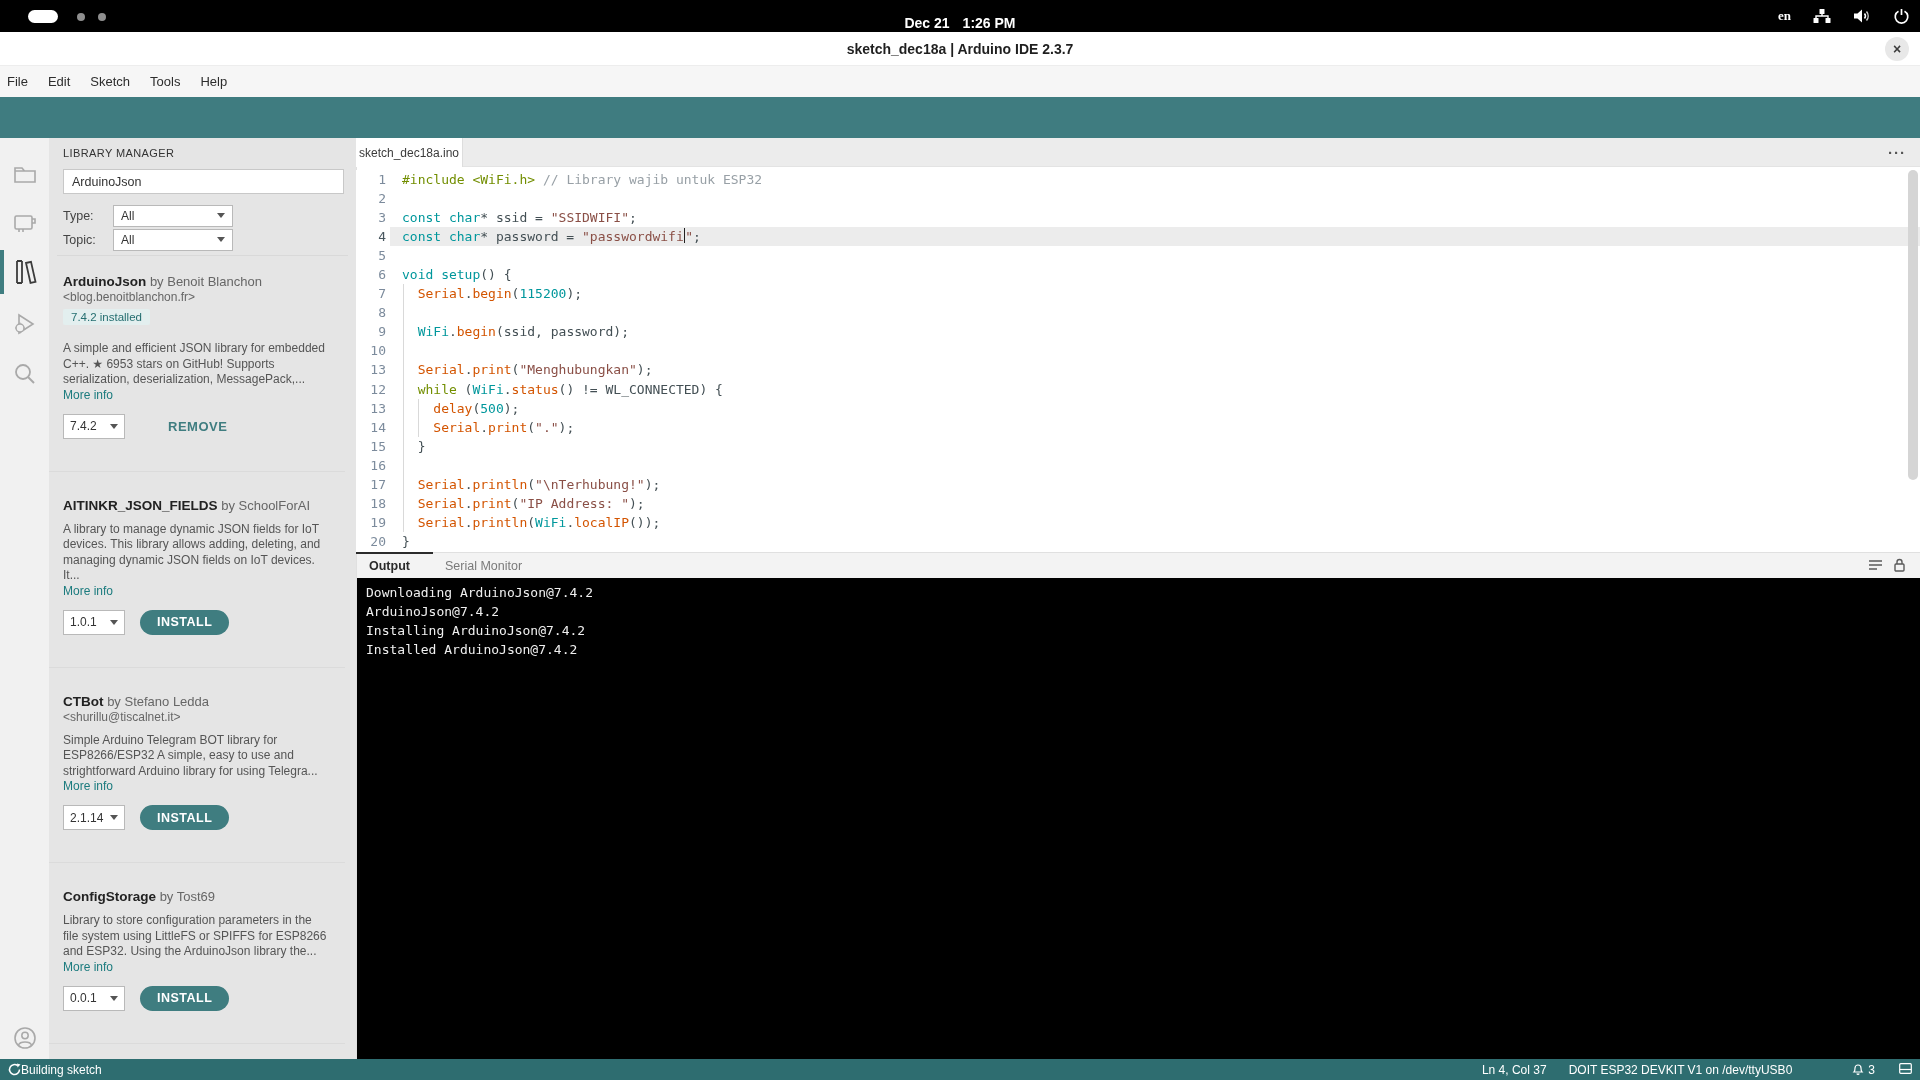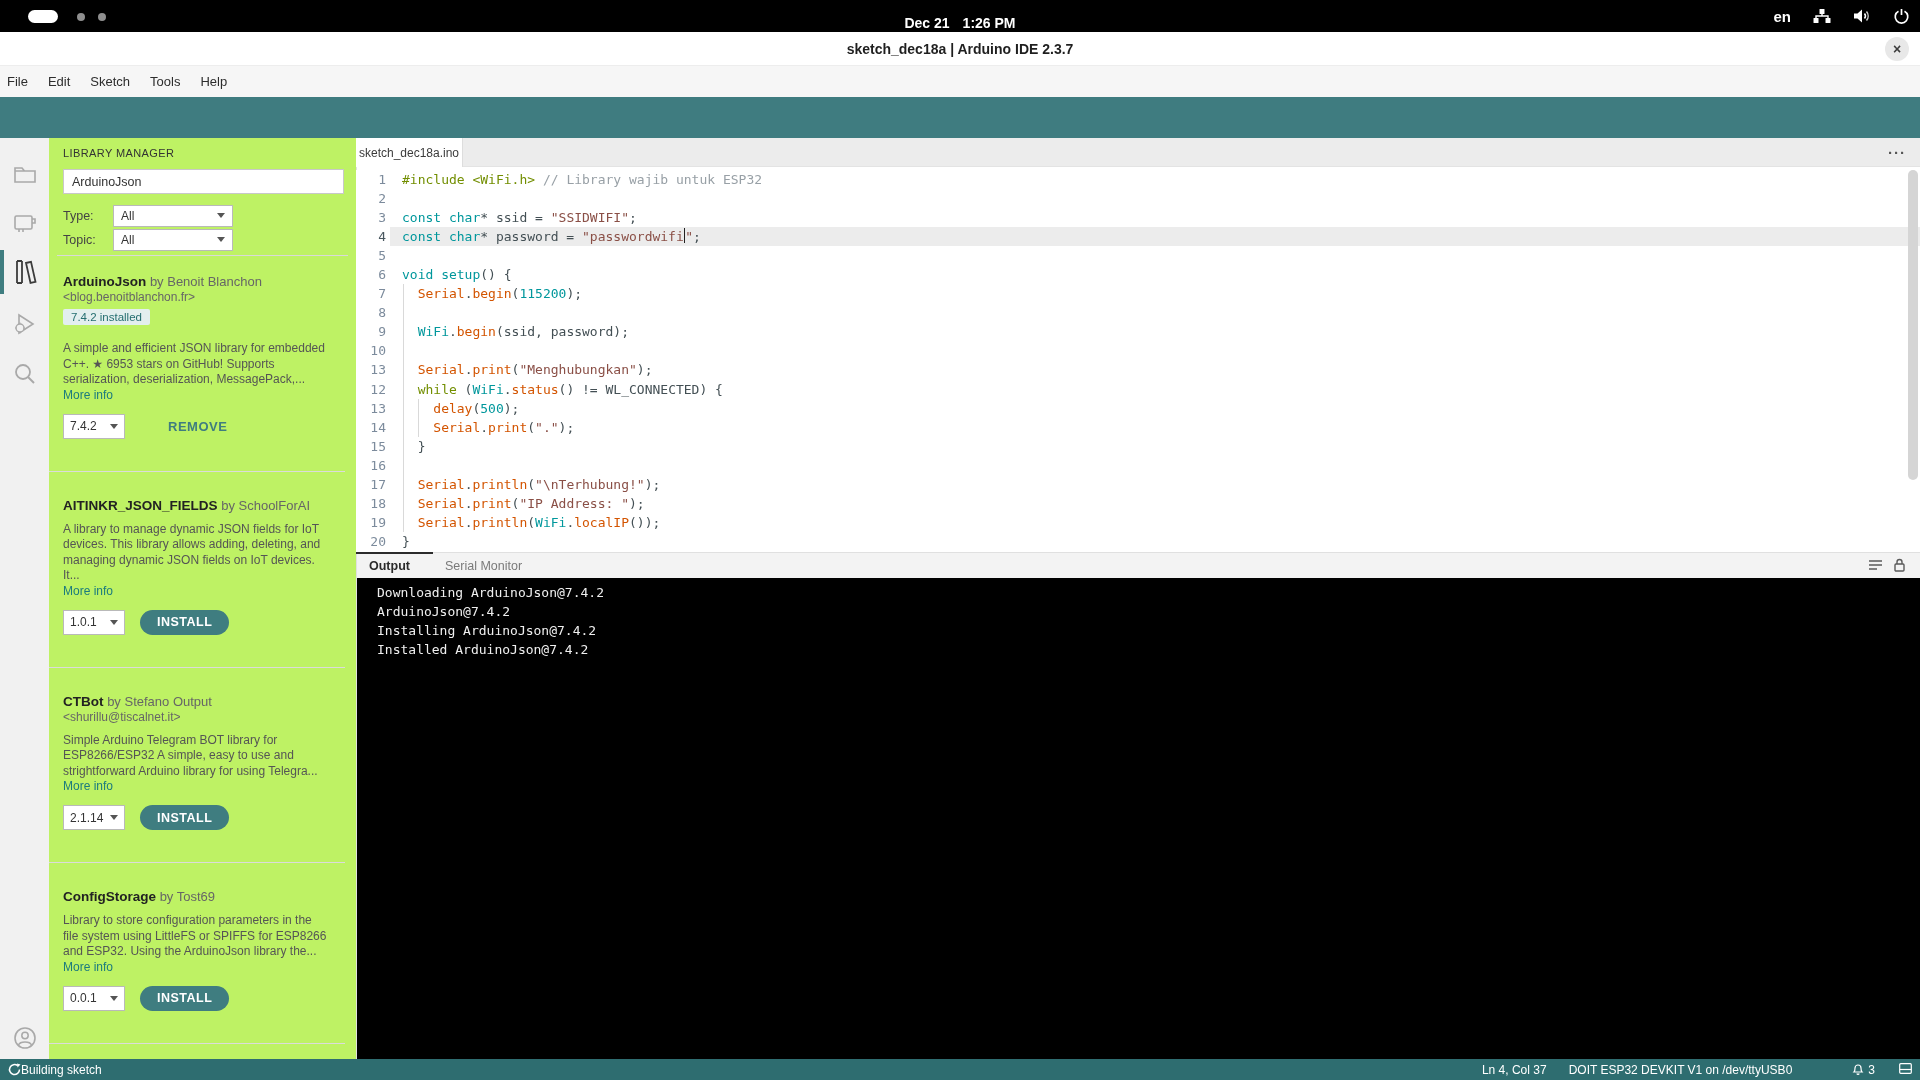--- a/index.html
+++ b/index.html
@@ -12,21 +12,21 @@
   *{box-sizing:border-box;}
   body{margin:0;background:#888;font-family:"Liberation Sans",sans-serif;}
   .screen{position:relative;width:1920px;height:1080px;background:#fff;overflow:hidden;}
 
   
   .sysbar{position:absolute;left:0;top:0;width:1920px;height:32px;background:var(--sysbar_bg);color:#fff;}
   .ws-pill{position:absolute;left:28px;top:10px;width:30px;height:13px;background:#fff;border-radius:7px;}
   .ws-dot{position:absolute;top:13px;width:8px;height:8px;border-radius:50%;background:#8f8f8f;}
   .clock{position:absolute;left:0;right:0;top:0;height:46px;display:flex;justify-content:center;align-items:center;gap:13px;font-weight:bold;font-size:14px;}
   .sys-right{position:absolute;right:10px;top:0;height:32px;display:flex;align-items:center;gap:22px;}
-  .sys-right .lang{font-weight:bold;font-size:15px;}
+  .sys-right .lang{font-weight:bold;font-size:13px;font-family:Liberation Serif, serif;}
   .sys-icon svg{display:block;}
 
   
   .titlebar{position:absolute;left:0;top:32px;width:1920px;height:34px;background:#ffffff;border-bottom:1px solid #ededed;}
   .title-text{position:absolute;left:0;right:0;top:0;height:34px;display:flex;align-items:center;justify-content:center;font-size:14px;font-weight:bold;color:#1f1f1f;}
   .close-btn{position:absolute;right:11px;top:5px;width:24px;height:24px;border-radius:50%;background:#e8e8e8;color:#3c3c3c;display:flex;align-items:center;justify-content:center;font-size:14px;font-weight:bold;cursor:pointer;}
 
   
   .menubar{position:absolute;left:0;top:66px;width:1920px;height:31px;background:#F6F6F6;display:flex;align-items:center;padding-left:7px;gap:20px;}
   .menu-item{font-size:13px;color:#2d2d2d;cursor:pointer;}
@@ -37,21 +37,21 @@
   .board-select{position:absolute;left:100px;top:106px;width:192px;height:27px;background:#fff;border-radius:3px;display:flex;align-items:center;padding:0 9px;gap:8px;cursor:pointer;}
   .board-select .bname{font-size:12.5px;font-weight:bold;color:#1c1c1c;white-space:nowrap;flex:1;}
   .tri-down{width:0;height:0;border-left:4px solid transparent;border-right:4px solid transparent;border-top:5px solid #555;}
   .tb-right{position:absolute;right:12px;top:104px;display:flex;gap:16px;align-items:center;}
   .tb-right .ticon{cursor:pointer;}
 
   
   .activitybar{position:absolute;left:0;top:138px;width:49px;height:921px;background:#F1F1F1;}
   .act-item{position:absolute;left:0;width:49px;height:48px;display:flex;align-items:center;justify-content:center;cursor:pointer;}
   .act-active-bar{position:absolute;left:0;width:4px;background:var(--accent);}
-  .sidepanel{position:absolute;left:49px;top:138px;width:307px;height:921px;background:#bef264;overflow:hidden;padding-left:39px;}
+  .sidepanel{position:absolute;left:49px;top:138px;width:307px;height:921px;background:#e5e5e5;overflow:hidden;padding-left:39px;}
   .panel-border{position:absolute;left:356px;top:138px;width:1px;height:921px;background:#e0e0e0;}
 
   
   .lm-header{position:absolute;left:14px;top:9px;font-size:11px;letter-spacing:.4px;color:#333;}
   .lm-search{position:absolute;left:14px;top:31px;width:281px;height:25px;border:1px solid #c8c8c8;background:#fff;font-family:"Liberation Sans",sans-serif;font-size:12.5px;color:#333;padding:0 8px;outline:none;}
   .lm-filter{position:absolute;left:14px;display:flex;align-items:center;height:23px;}
   .lm-filter .flabel{width:50px;font-size:12.5px;color:#444;}
   .fake-select{width:120px;height:22px;border:1px solid #b9b9b9;background:#fff;display:flex;align-items:center;padding:0 7px;font-size:12px;color:#333;cursor:pointer;}
   .fake-select .fs-val{flex:1;}
   .lm-divider{position:absolute;left:8px;top:117px;width:291px;height:1px;background:#d9d9d9;}
@@ -88,21 +88,21 @@
 
   
   .outbar{position:absolute;left:357px;top:552px;width:1563px;height:26px;background:#F3F3F3;border-top:1px solid #e0e0e0;}
   .out-ind{position:absolute;left:-1px;top:-1px;width:77px;height:2px;background:#2b2b2b;}
   .out-tabs{position:absolute;left:12px;top:0;height:26px;display:flex;gap:35px;align-items:center;}
   .out-tab{font-size:12.5px;color:#7a7a7a;cursor:pointer;}
   .out-tab.active{color:#2b2b2b;font-weight:bold;}
   .out-icons{position:absolute;right:14px;top:5px;display:flex;gap:10px;}
   .out-icons .oic{cursor:pointer;}
   .console{position:absolute;left:357px;top:578px;width:1563px;height:481px;background:var(--console_bg);}
-  .console-inner{position:absolute;left:20px;top:5px;font-family:"DejaVu Sans Mono",monospace;font-size:13px;line-height:19px;color:var(--console_fg);white-space:pre;}
+  .console-inner{position:absolute;left:9px;top:5px;font-family:"DejaVu Sans Mono",monospace;font-size:13px;line-height:19px;color:var(--console_fg);white-space:pre;}
 
   
   .statusbar{position:absolute;left:0;top:1059px;width:1920px;height:21px;background:var(--status_bg);color:#fff;font-size:12px;}
   .sb-left{position:absolute;left:8px;top:0;height:21px;display:flex;align-items:center;gap:0;cursor:pointer;}
   .sb-right{position:absolute;right:8px;top:0;height:21px;display:flex;align-items:center;}
   .sb-item{cursor:pointer;white-space:nowrap;}
   .sb-pos{margin-right:22px;}
   .sb-board{margin-right:60px;}
   .sb-bell{display:flex;align-items:center;gap:4px;margin-right:24px;cursor:pointer;}
 </style>
@@ -314,21 +314,21 @@
           <div class="lib-more">More info</div>
           <div class="lib-controls">
             <span class="ver-select">
               <span class="fs-val">1.0.1</span>
               <span class="tri-down"></span>
             </span>
             <span class="btn-install">INSTALL</span>
           </div>
         </div>
         <div class="lib-entry">
-          <div class="lib-title"><b>CTBot</b> <span>by Stefano Output</span></div>
+          <div class="lib-title"><b>CTBot</b> <span>by Stefano Ledda</span></div>
           <div class="lib-email">&lt;shurillu@tiscalnet.it&gt;</div>
           <div class="lib-desc">
             <div>Simple Arduino Telegram BOT library for</div>
             <div>ESP8266/ESP32 A simple, easy to use and</div>
             <div>strightforward Arduino library for using Telegra...</div>
           </div>
           <div class="lib-more">More info</div>
           <div class="lib-controls">
             <span class="ver-select">
               <span class="fs-val">2.1.14</span>

